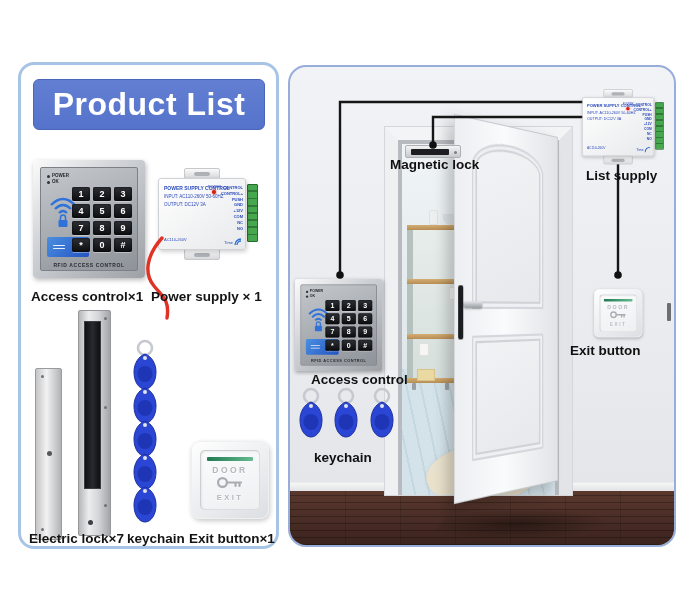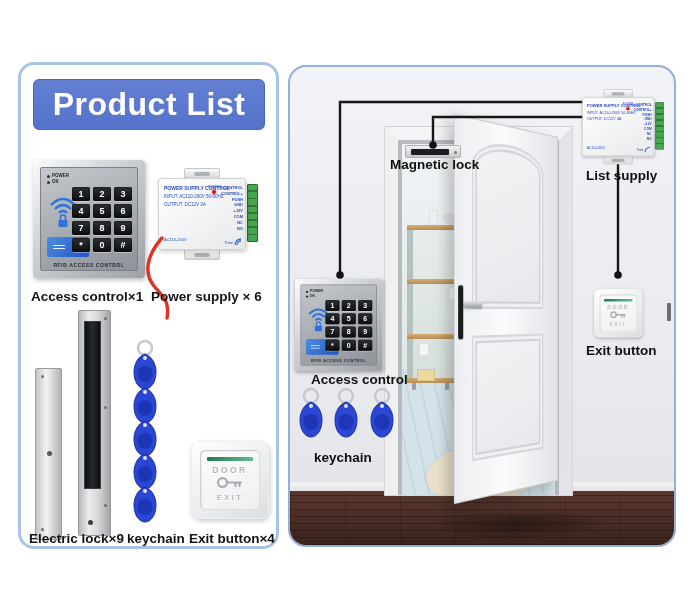--- a/index.html
+++ b/index.html
@@ -246,21 +246,21 @@
               </svg>
           </div>
         </div>
       </div>
       <svg class="redwire" width="60" height="90" viewBox="0 0 60 90" style="left:-14px; top:66px;">
         <path d="M18,4 C2,22 0,40 10,52 C18,62 26,66 23,84" fill="none" stroke="#e03325" stroke-width="3.4" stroke-linecap="round"></path>
       </svg>
     </div>
 
     <span class="cap" style="left:10px; top:224px;text-align:center;">Access control×1</span>
-    <span class="cap" style="left:130px; top:224px;">Power supply × 6</span>
+    <span class="cap" style="left:130px; top:224px;">Power supply × 1</span>
 
     <div class="abs" style="left:12px; top:245px;">
       <div class="maglock-unit">
         <div class="lock-back">
           <div class="lock-window"></div>
           <i class="screw" style="right:3px; top:6px;"></i>
           <i class="screw" style="right:3px; top:95px;"></i>
           <i class="screw" style="right:3px; bottom:28px;"></i>
           <i class="screw" style="left:9px; bottom:10px; width:5px; height:5px; background:#3c4044;"></i>
         </div>
@@ -298,23 +298,23 @@
           <div class="exit-door">DOOR</div>
           <svg width="28" height="13" viewBox="0 0 28 13">
             <circle cx="6.5" cy="6.5" r="4.4" fill="none" stroke="#a9adb3" stroke-width="2.2"></circle>
             <path d="M11,6.5 H25 M19.5,6.5 V10 M23.5,6.5 V10" fill="none" stroke="#a9adb3" stroke-width="2.2" stroke-linecap="round"></path>
           </svg>
           <div class="exit-exit">EXIT</div>
         </div>
       </div>
     </div>
 
-    <span class="cap" style="left:8px; top:466px;">Electric lock×9</span>
+    <span class="cap" style="left:8px; top:466px;">Electric lock×7</span>
     <span class="cap" style="left:106px; top:466px;">keychain</span>
-    <span class="cap" style="left:168px; top:466px;">Exit button×4</span>
+    <span class="cap" style="left:168px; top:466px;">Exit button×1</span>
   </section>
 
   <section class="right-panel">
 
     <div class="baseboard"></div>
     <div class="floor"></div>
     <div class="door-shadow"></div>
 
     <div class="door-frame">
       <div class="opening">
@@ -481,15 +481,15 @@
       <svg width="30" height="52" viewBox="0 0 30 52">
           <use href="#fob-ring-def"></use>
           <use href="#fob-body-def"></use>
         </svg>
     </div>
 
     <span class="rlbl" style="left:100px; top:90px;">Magnetic lock</span>
     <span class="rlbl" style="left:296px; top:101px;">List supply</span>
     <span class="rlbl" style="left:8px; top:305px;margin-left:13px;">Access control</span>
     <span class="rlbl" style="left:24px; top:383px;">keychain</span>
-    <span class="rlbl" style="left:280px; top:276px;margin-left:16px;">Exit button</span>
+    <span class="rlbl" style="left:280px; top:276px;">Exit button</span>
   </section>
 </div>
 
 </body></html>

